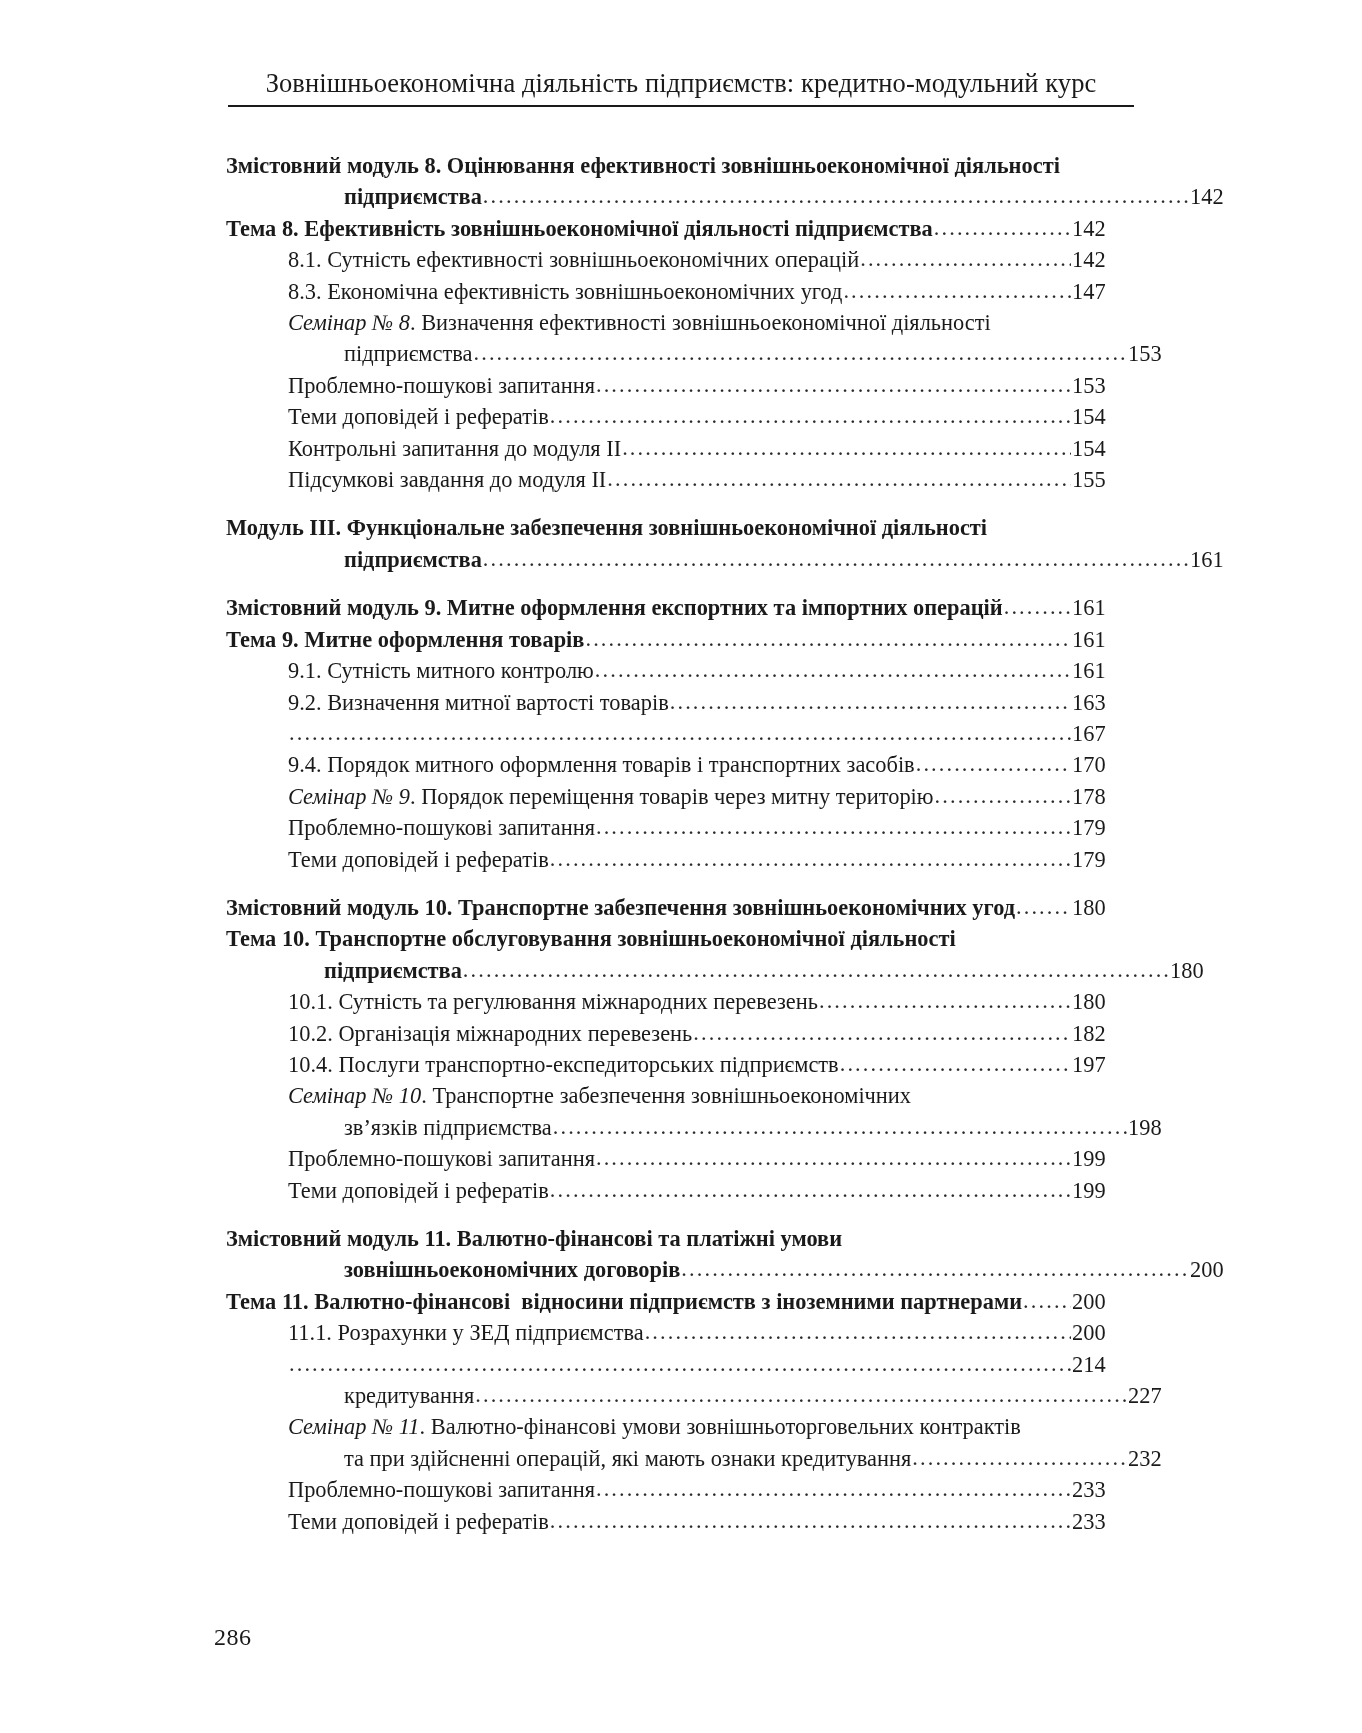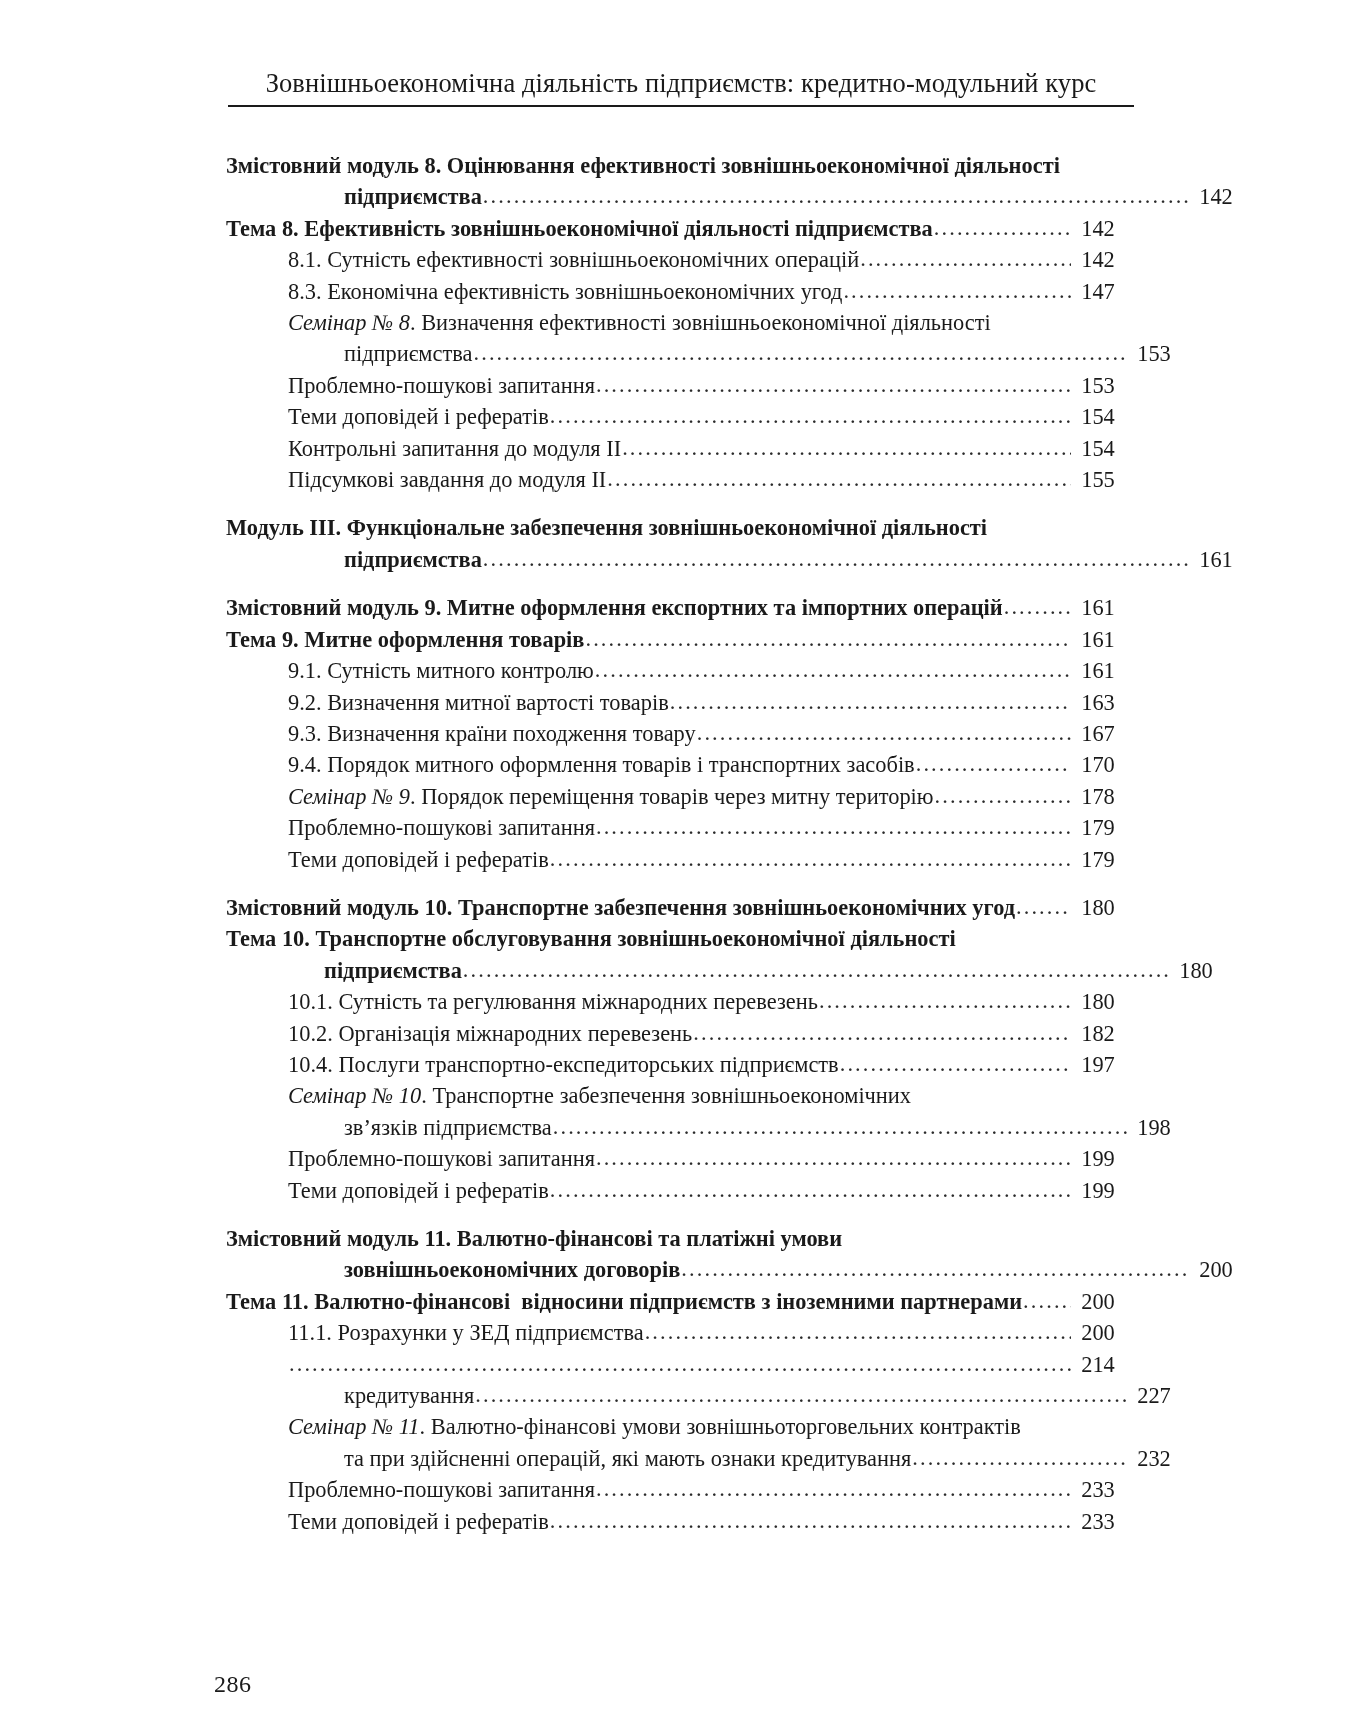--- a/index.html
+++ b/index.html
@@ -90,21 +90,21 @@
     color: #2a2a2a;
     position: relative;
     top: -1px;
   }
   .row .leader::before {
     content: "................................................................................................................................................................";
   }
   .row .pg {
     flex: 0 0 auto;
     width: 52px;
-    text-align: center;
+    text-align: left;
     white-space: pre;
     font-variant-numeric: lining-nums;
   }
   .row.nopg .pg { visibility: hidden; }
   .row.noleader .leader { visibility: hidden; }
 
   
   .lvl-module  .txt { font-weight: bold; }
   .lvl-module            { padding-left: 0px; }
   .lvl-module .cont      { padding-left: 118px; }
@@ -128,21 +128,21 @@
 
   .lvl-plain             { padding-left: 62px; }
 
   
   .entry .cont { }
 
   
   .folio {
     position: absolute;
     left: 214px;
-    top: 1671px;
+    top: 1624px;
     font-size: 24px;
     letter-spacing: 0.5px;
   }
 </style>
 </head>
 <body>
 
 <div class="page">
 
   <div class="running-header">Зовнішньоекономічна діяльність підприємств: кредитно-модульний курс</div>
@@ -262,21 +262,20 @@
         </div>
         <div class="entry lvl-sub">
           <div class="row">
             <span class="txt">9.2. Визначення митної вартості товарів</span>
             <span class="leader"></span>
             <span class="pg">163</span>
           </div>
         </div>
         <div class="entry lvl-sub">
           <div class="row">
-            <span class="txt">9.3. Визначення країни походження товару</span>
             <span class="leader"></span>
             <span class="pg">167</span>
           </div>
         </div>
         <div class="entry lvl-sub">
           <div class="row">
             <span class="txt">9.4. Порядок митного оформлення товарів і транспортних засобів</span>
             <span class="leader"></span>
             <span class="pg">170</span>
           </div>

